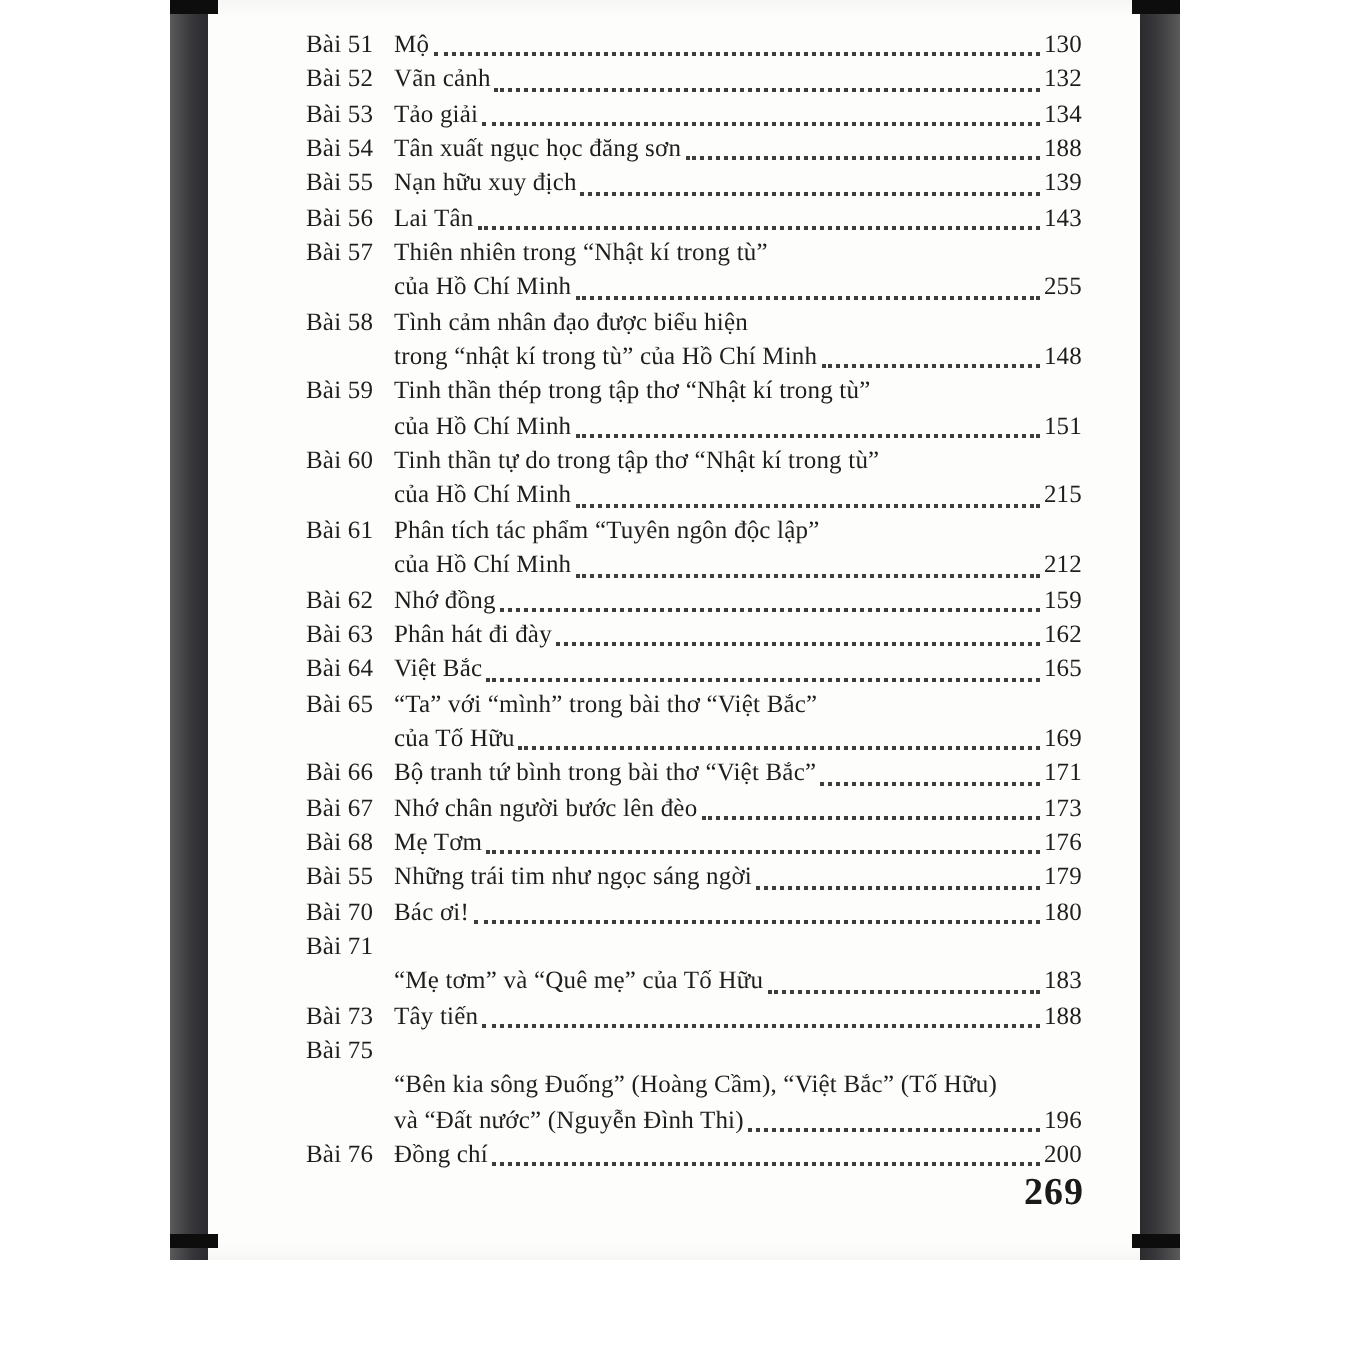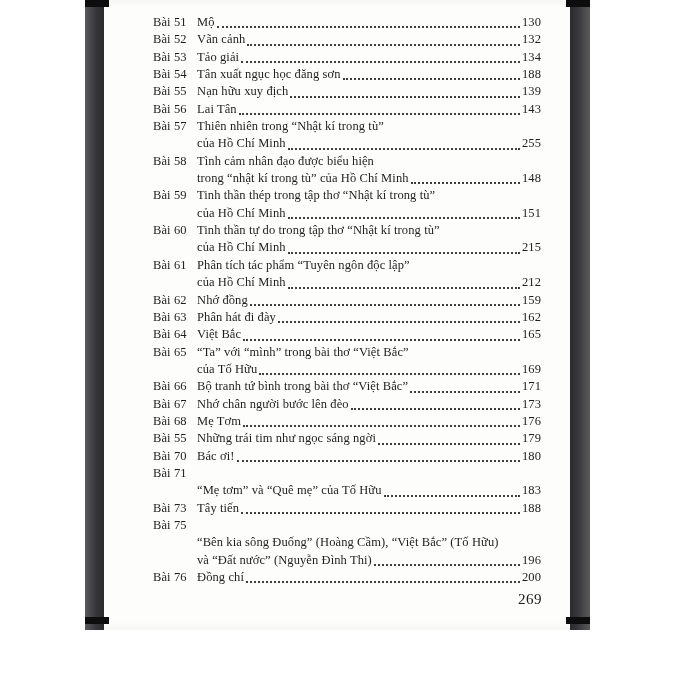--- a/index.html
+++ b/index.html
@@ -43,21 +43,21 @@
   .title{flex:none;}
   .leader{
     flex:1;min-width:10px;
     border-bottom:2px dotted #3d3d3d;
     margin:0 2px 3px 2px;
     align-self:stretch;
   }
   .page{flex:none;}
   .folio{
     position:absolute;right:48px;bottom:22px;
-    font-weight:normal;font-size:15px;color:#1a1a1a;
+    font-weight:bold;font-size:19px;color:#1a1a1a;
     letter-spacing:0.5px;
   }
 </style>
 </head>
 <body>
 
 <div class="photo">
   <div class="strip-left"></div>
   <div class="strip-right"></div>
   <div class="corner tl"></div>

